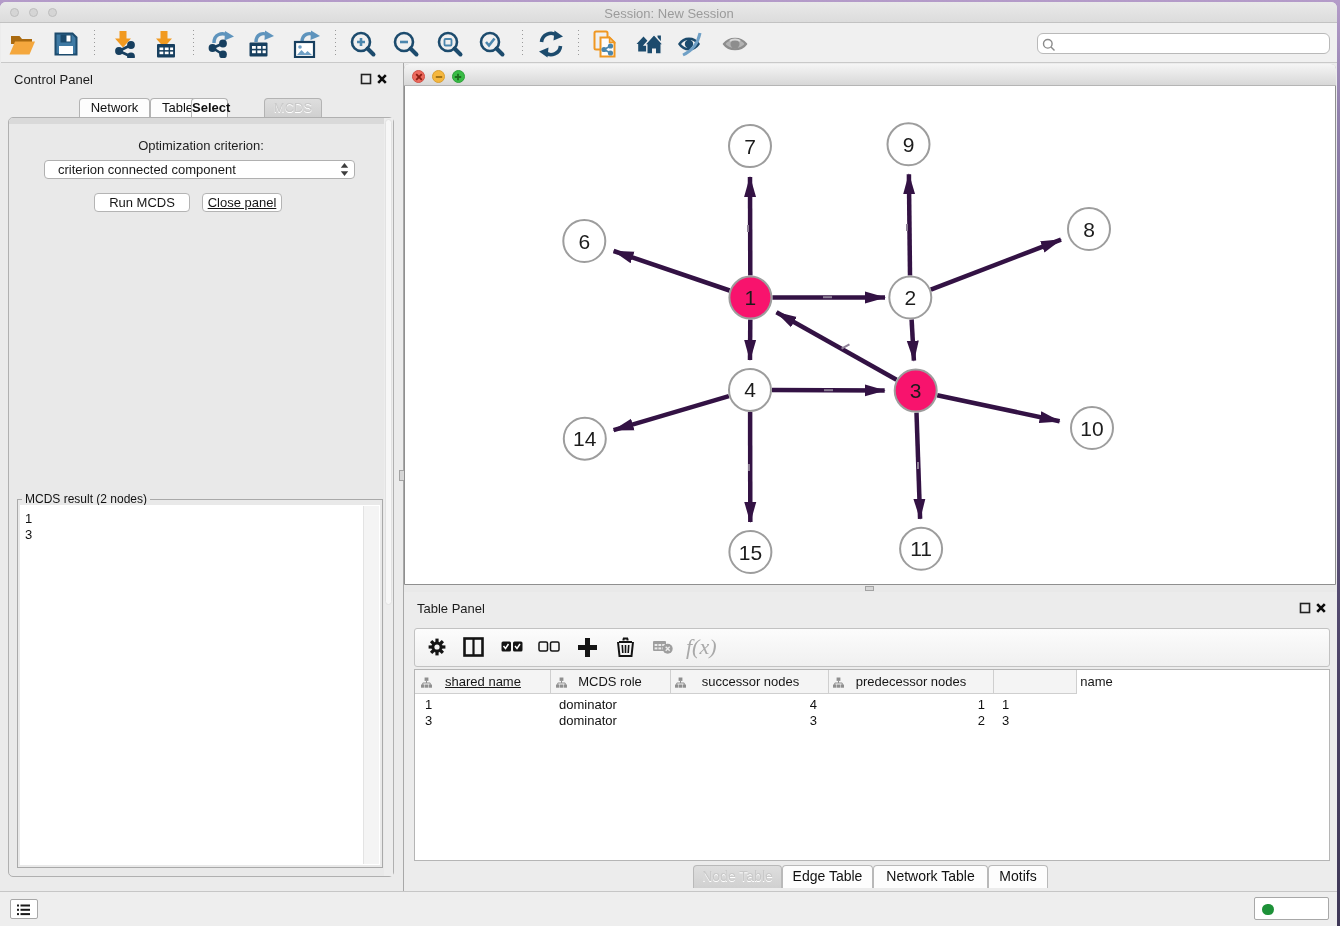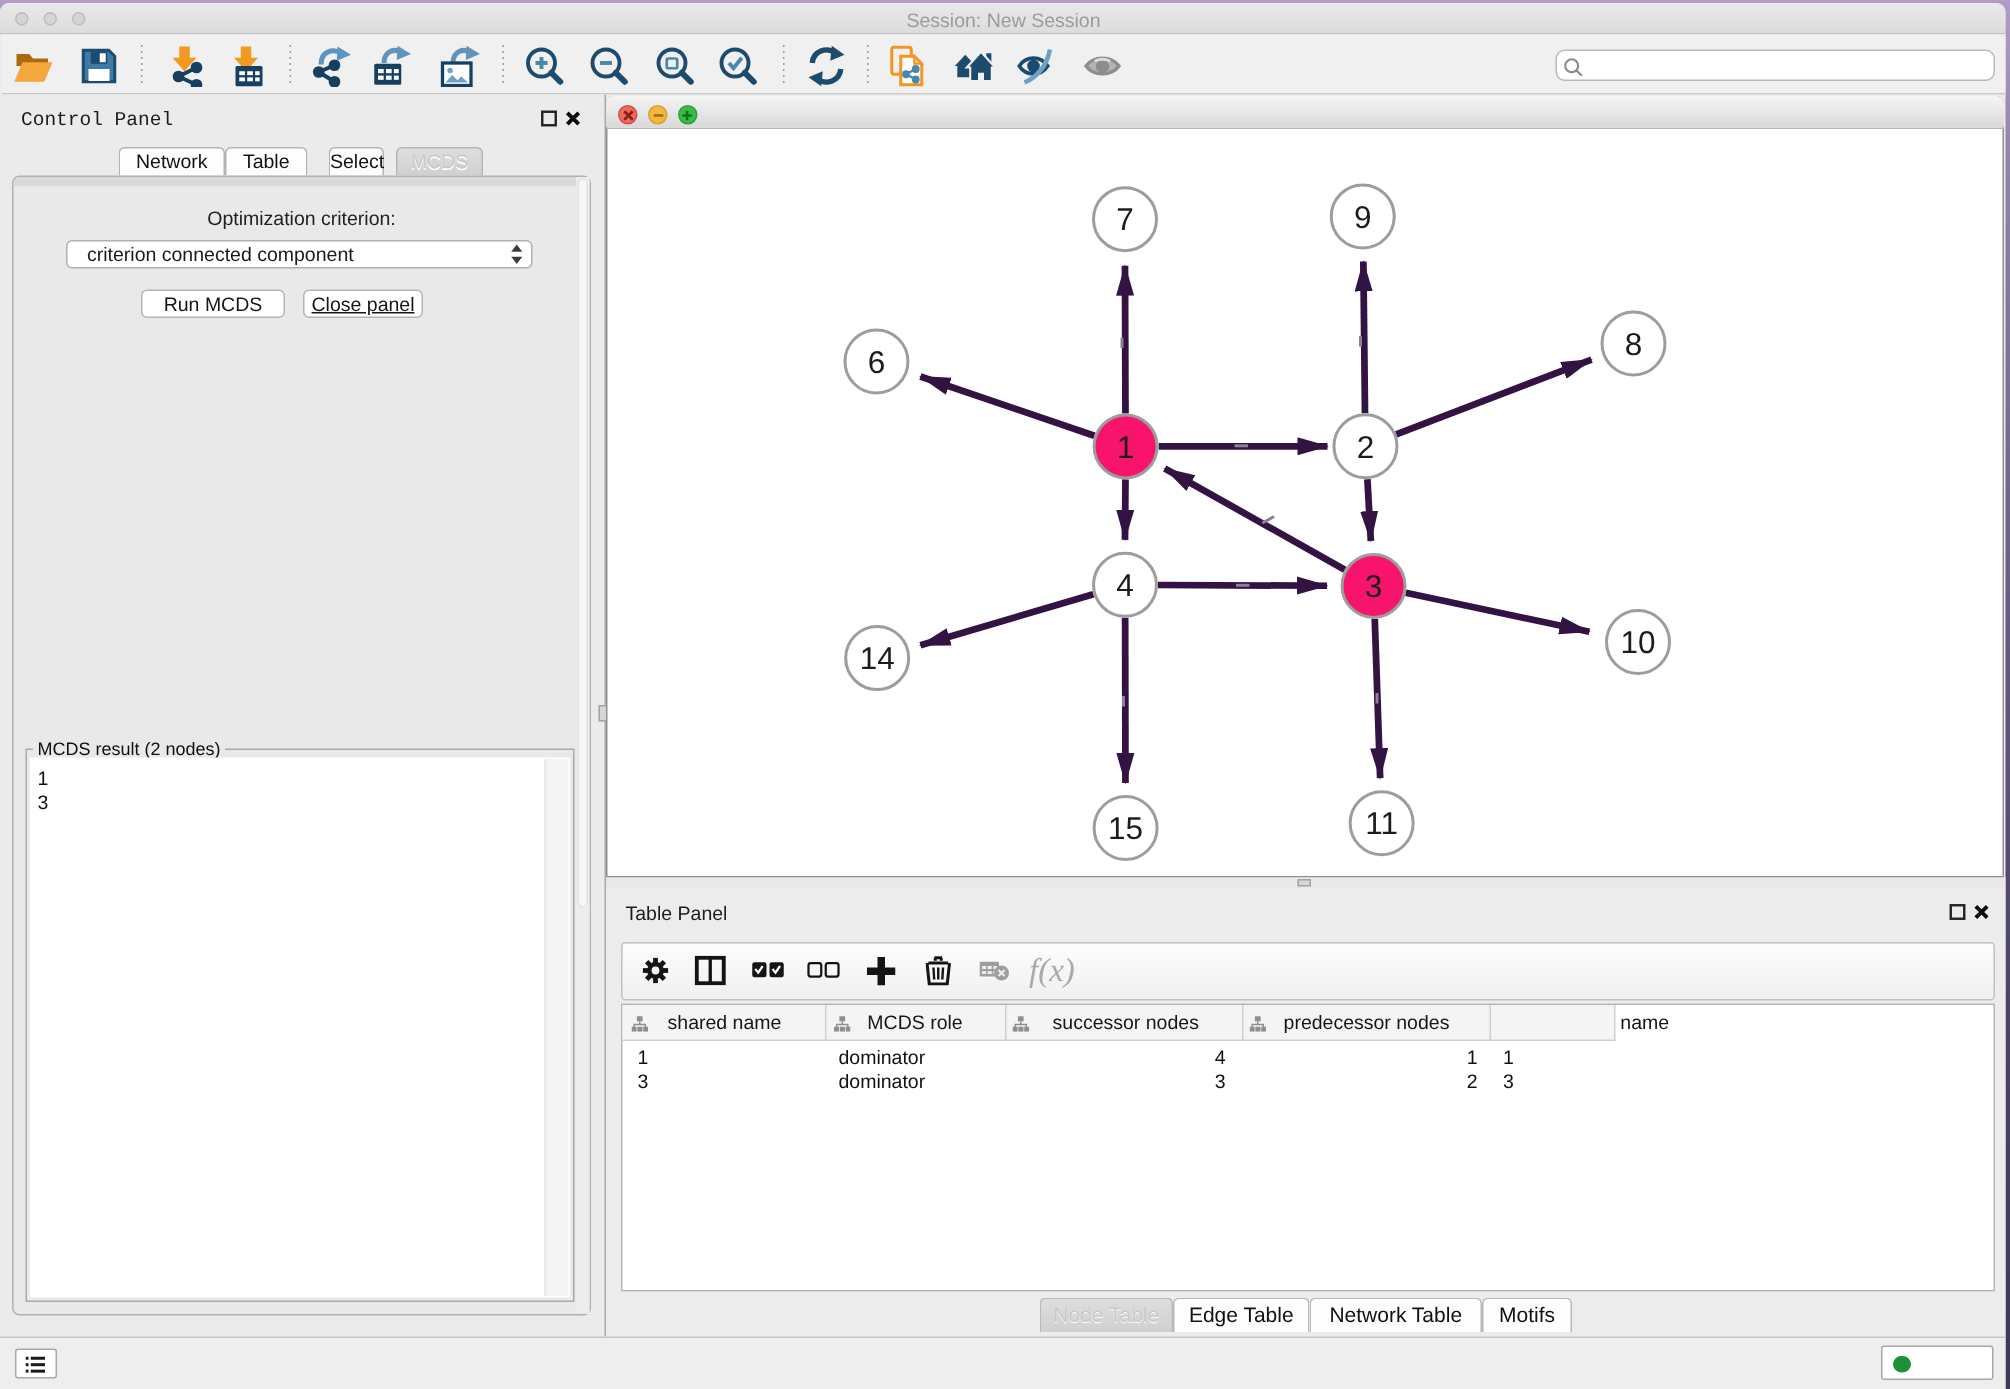--- a/index.html
+++ b/index.html
@@ -11,21 +11,21 @@
 #titlebar { position:absolute; left:0px; top:2px; width:1337px; height:21px; background:linear-gradient(#e9e9e9,#dcdcdc); border-bottom:1px solid #c2c2c2; border-radius:6px 6px 0 0; }
 .tl { position:absolute; top:5.5px; width:9px; height:9px; border-radius:50%; background:#d5d5d5; border:1px solid #bdbdbd; }
 #title-text { position:absolute; top:6px; left:0; width:1338px; text-align:center; font-size:13px; color:#9b9b9b; }
 
 #toolbar { position:absolute; left:1px; top:23px; width:1336px; height:40px; background:#f0f0f0; border-bottom:1px solid #c9c9c9; }
 .tsep { position:absolute; top:30px; height:28px; width:1px; background-image:repeating-linear-gradient(#9a9a9a 0 1.5px, transparent 1.5px 4px); }
 .ticon { position:absolute; top:30px; }
 #search { position:absolute; left:1037px; top:33px; width:293px; height:21px; background:#fff; border:1px solid #b9b9b9; border-radius:6px; }
 
 #cpanel { position:absolute; left:0px; top:63px; width:403px; height:828px; background:#ebebeb; }
-#cp-title { position:absolute; left:14px; top:72px; font-size:13px; color:#1b1b1b;font-family:Liberation Mono, monospace; }
+#cp-title { position:absolute; left:14px; top:72px; font-size:13px; color:#1b1b1b; }
 .tab { position:absolute; top:98px; height:19px; background:#fdfdfd; border:1px solid #b3b3b3; border-bottom:none; border-radius:4px 4px 0 0; font-size:13px; color:#111; text-align:center; line-height:18px; }
 .tabsel { background:linear-gradient(#dedede,#d0d0d0); color:#c9c9c9; text-shadow:0 1px 0 #ffffff; }
 #tabpanel { position:absolute; left:8px; top:117px; width:386px; height:760px; background:#e9e9e9; border:1px solid #b0b0b0; border-radius:5px; }
 #tabpanel .topstrip { position:absolute; left:0; top:0; width:100%; height:6px; background:#d9d9d9; border-radius:4px 4px 0 0; }
 #optlabel { position:absolute; left:8px; top:138px; width:386px; text-align:center; font-size:13px; color:#1f1f1f; }
 #selbox { position:absolute; left:44px; top:160px; width:311px; height:19px; background:#fff; border:1px solid #b0b0b0; border-radius:4px; font-size:13px; color:#1a1a1a; line-height:17px; padding-left:13px; }
 .btn { position:absolute; top:193px; height:19px; background:#fff; border:1px solid #b4b4b4; border-radius:4px; font-size:13px; color:#161616; text-align:center; line-height:17px; }
 #fieldset { position:absolute; left:17px; top:499px; width:366px; height:369px; border:1px solid #a9a9a9; }
 #legend { position:absolute; left:22px; top:492px; background:#e9e9e9; font-size:12px; color:#111; padding:0 3px; }
 #resultbox { position:absolute; left:20px; top:505px; width:360px; height:360px; background:#fff; font-size:13px; color:#111; }
@@ -204,21 +204,21 @@
 <div id="cpanel"></div>
 <div id="cp-title">Control Panel</div>
 <svg class="abs" style="left:360px;top:73px" width="12" height="12" viewBox="0 0 12 12">
     <rect x="1.5" y="1.5" width="9" height="9" fill="none" stroke="#222" stroke-width="1.6"></rect>
   </svg>
 <svg class="abs" style="left:376px;top:73px" width="12" height="12" viewBox="0 0 12 12">
     <path d="M2.2 2.2 L9.8 9.8 M9.8 2.2 L2.2 9.8" stroke="#0c0c0c" stroke-width="2.6" stroke-linecap="butt"></path>
   </svg>
 <div class="tab" style="left:79px;width:71px;">Network</div>
 <div class="tab" style="left:150px;width:55px;">Table</div>
-<div class="tab" style="left:219px;width:37px;">Select</div>
+<div class="tab" style="left:191px;width:37px;font-weight:bold;">Select</div>
 <div class="tab tabsel" style="left:264px;width:58px;">MCDS</div>
 <div id="tabpanel">
     <div class="topstrip"></div>
   </div>
 <div id="optlabel">Optimization criterion:</div>
 <div id="selbox">criterion connected component</div>
 <svg class="abs" style="left:339px;top:162px" width="11" height="15" viewBox="0 0 11 15">
   <path d="M5.5 1 L9.2 5.8 H1.8 Z" fill="#3c3c3c"></path>
   <path d="M5.5 14 L1.8 9.2 H9.2 Z" fill="#3c3c3c"></path>
 </svg>
@@ -393,21 +393,21 @@
     <defs>
 <g id="treeicon">
   <rect x="3.6" y="0.5" width="3.8" height="3.4" fill="#8f8f8f"></rect>
   <path d="M5.5 4 v2 M1.8 8 v-2 h7.4 v2" stroke="#8f8f8f" stroke-width="1" fill="none"></path>
   <rect x="0" y="7.5" width="3.4" height="3.2" fill="#8f8f8f"></rect>
   <rect x="3.9" y="7.5" width="3.4" height="3.2" fill="#8f8f8f"></rect>
   <rect x="7.8" y="7.5" width="3.2" height="3.2" fill="#8f8f8f"></rect>
 </g>
 </defs>
   </svg>
-<div class="th" style="left:424px;width:118px;">shared name</div>
+<div class="th" style="left:424px;width:118px;text-decoration:underline;">shared name</div>
 <div class="th" style="left:558px;width:104px;">MCDS role</div>
 <div class="th" style="left:679px;width:143px;">successor nodes</div>
 <div class="th" style="left:835px;width:152px;">predecessor nodes</div>
 <div class="th" style="left:1035px;width:83px;padding-left:40px;">name</div>
 <div class="cell" style="left:425px;top:697px;">1</div>
 <div class="cell" style="left:425px;top:713px;">3</div>
 <div class="cell" style="left:559px;top:697px;">dominator</div>
 <div class="cell" style="left:559px;top:713px;">dominator</div>
 <div class="cell" style="left:750px;top:697px;width:67px;text-align:right;">4</div>
 <div class="cell" style="left:750px;top:713px;width:67px;text-align:right;">3</div>

